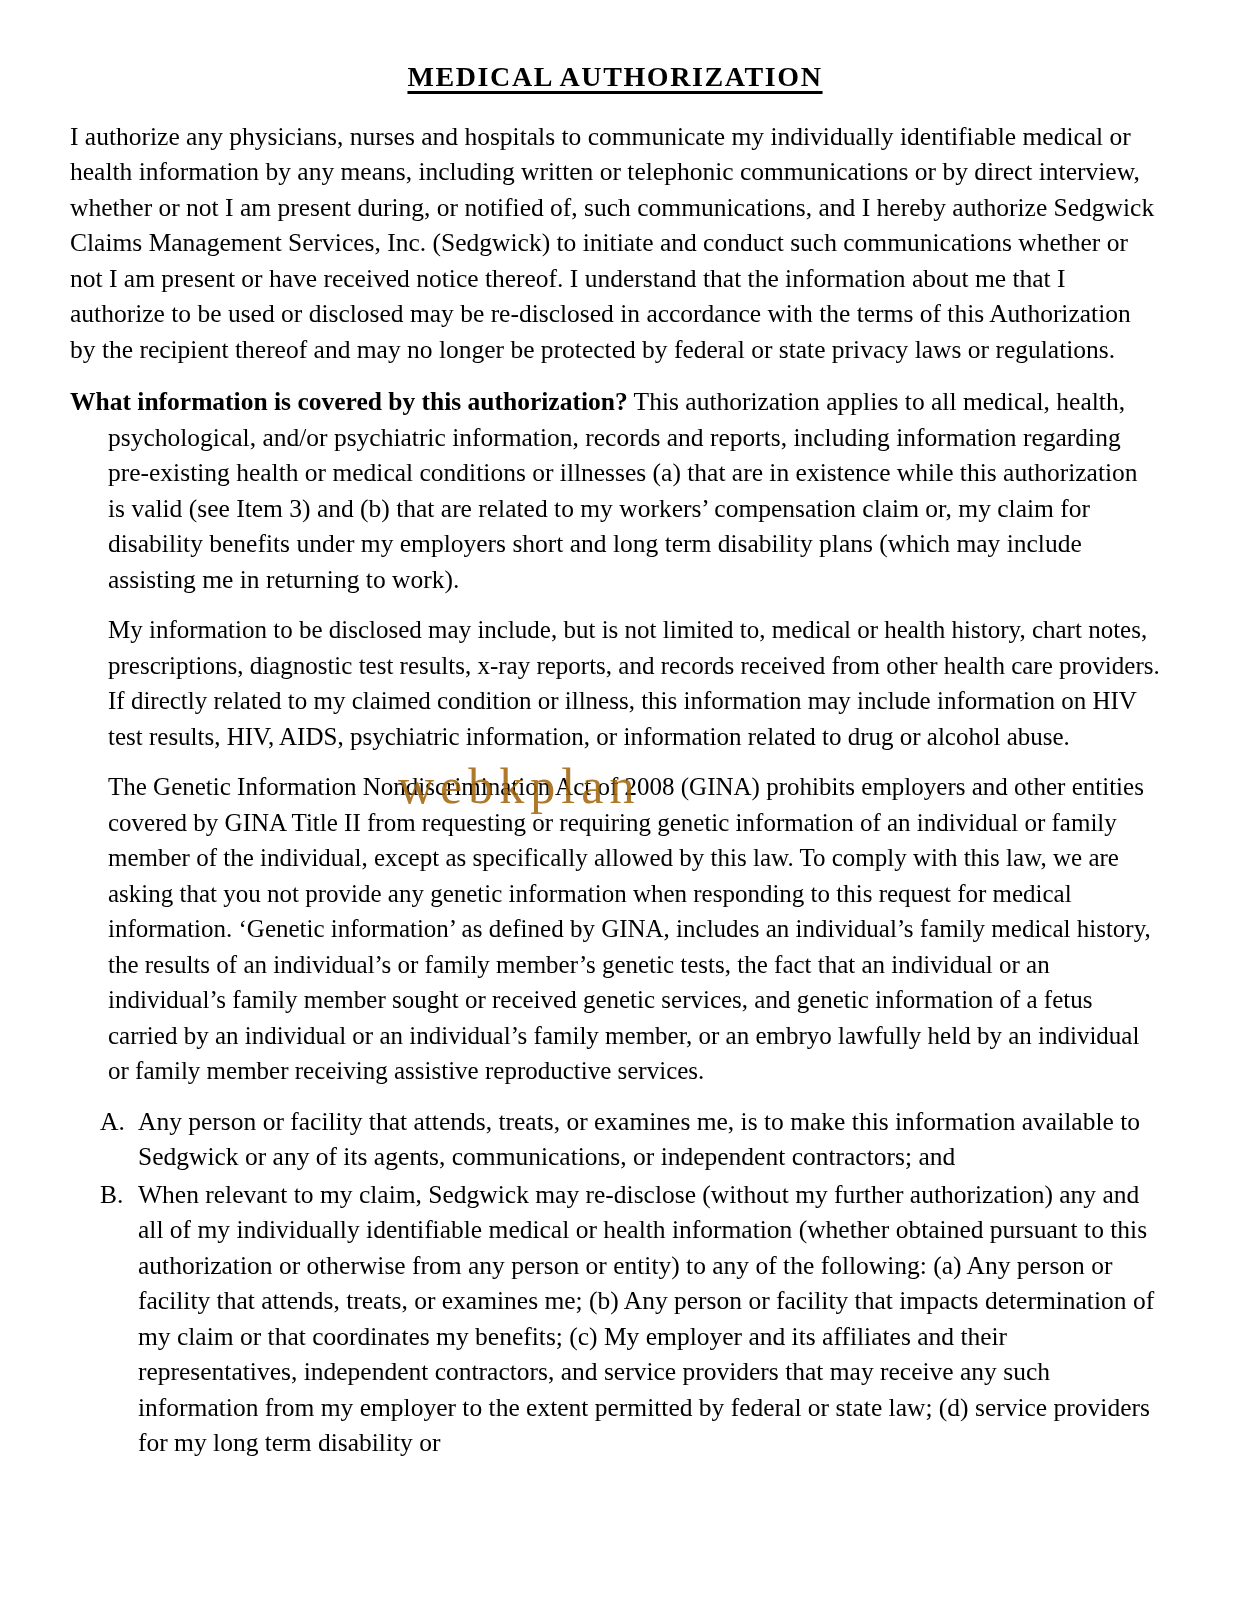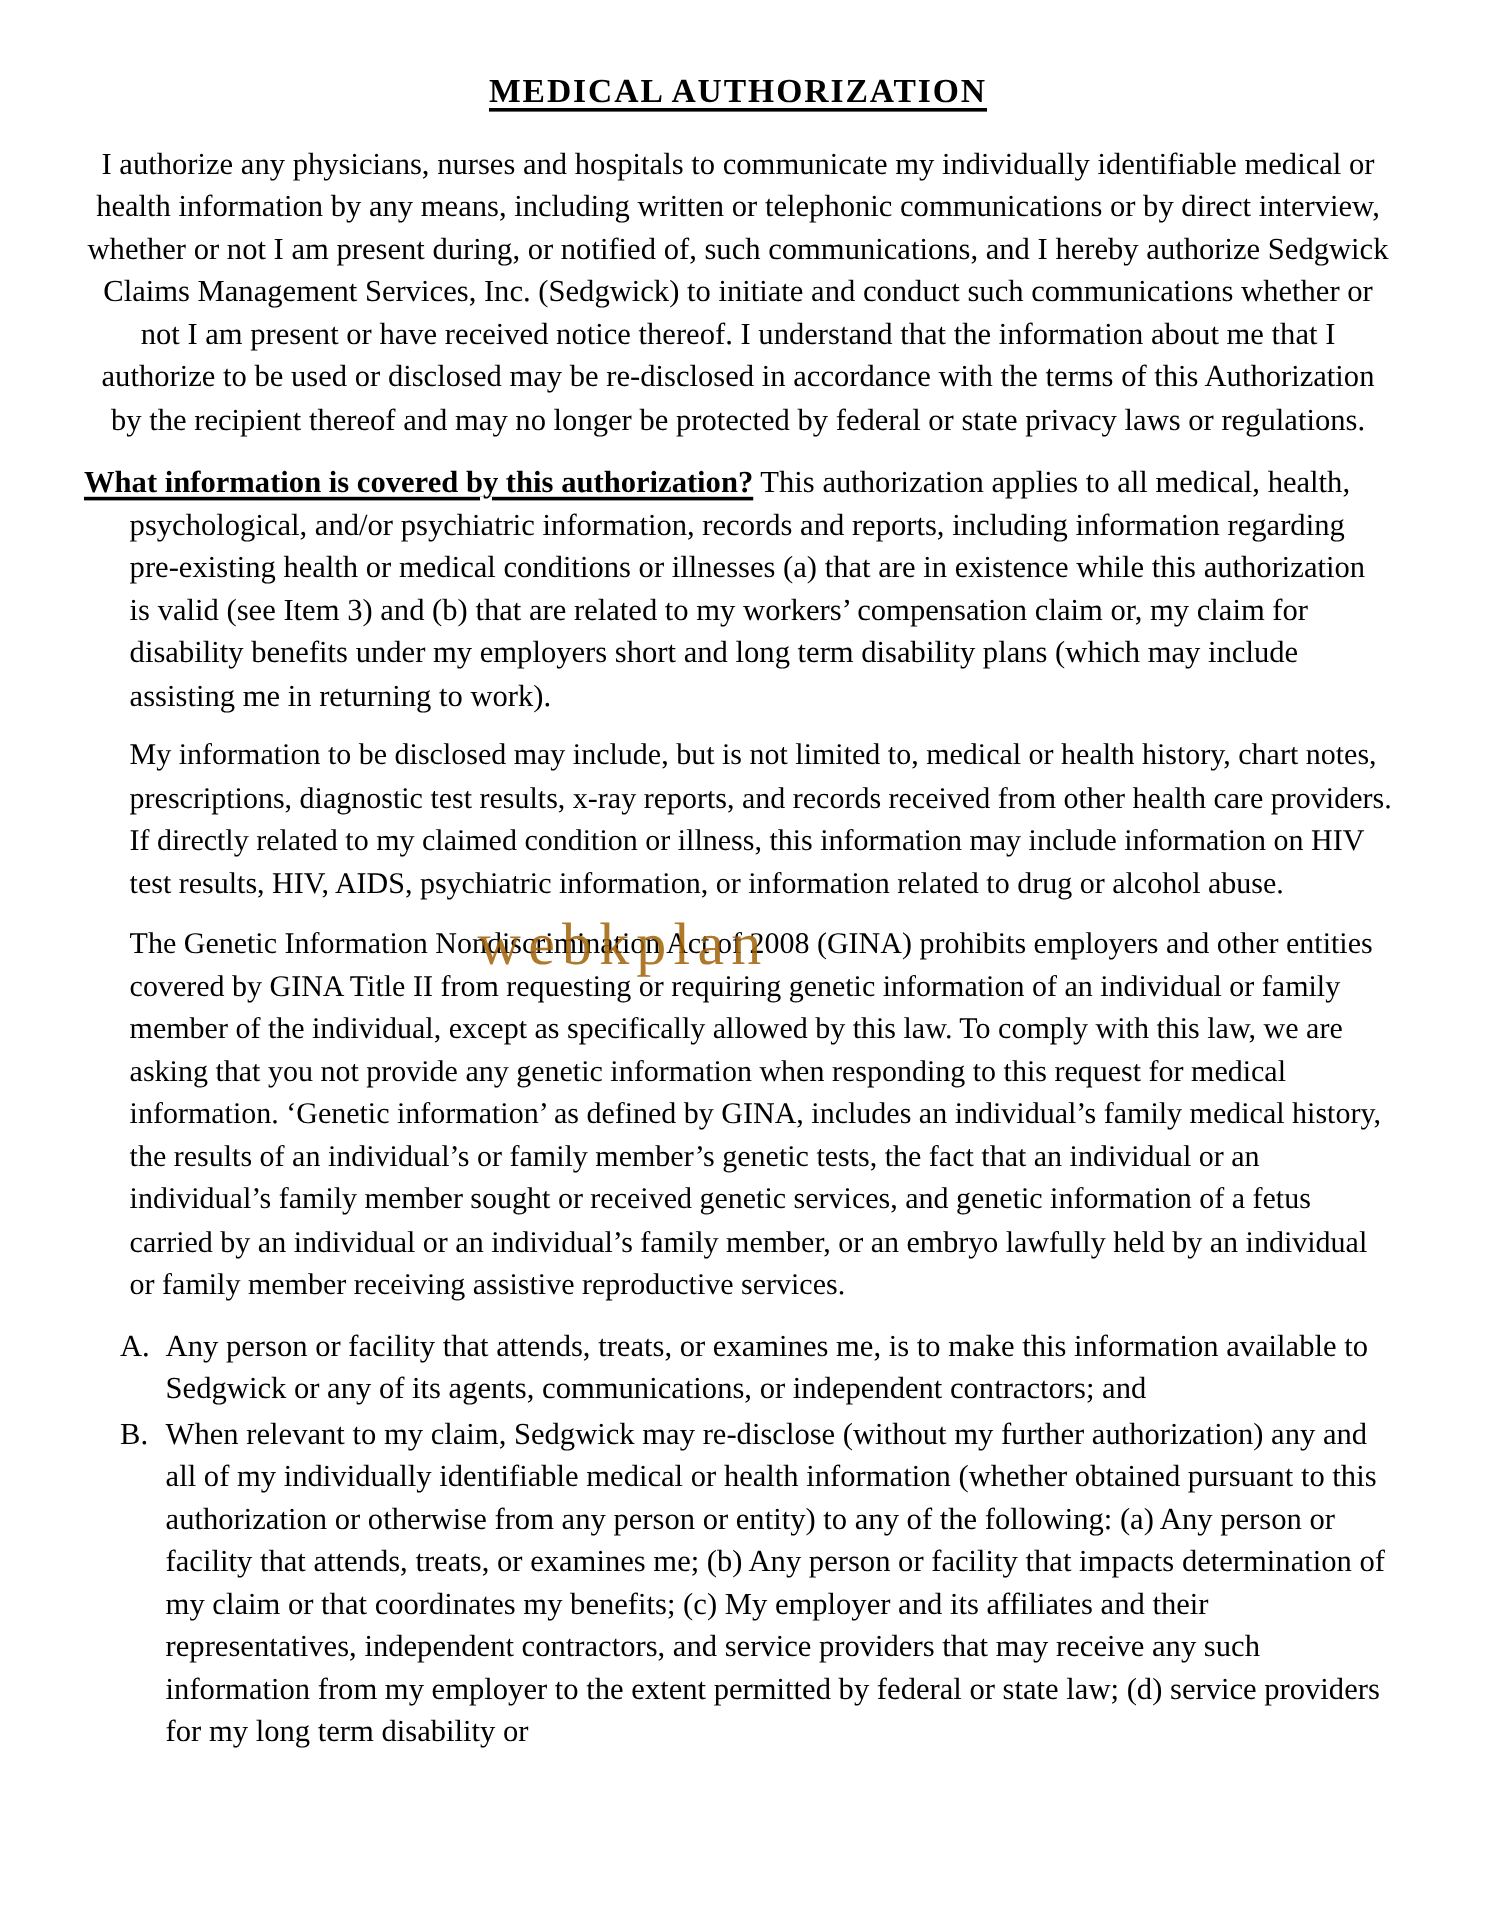--- a/index.html
+++ b/index.html
@@ -38,21 +38,21 @@
     text-decoration: underline;
     text-underline-offset: 5px;
     text-decoration-thickness: 2.5px;
   }
 
   
   .para {
     font-size: 25.5px;
     line-height: 35.5px;
     margin: 0 0 17px 0;
-    text-align: center;
+    text-align: left;
   }
   .para.flush {
     text-indent: 0;
   }
 
   
   .hang {
     font-size: 25.5px;
     line-height: 35.5px;
     margin: 0 0 15px 0;
@@ -61,21 +61,20 @@
   }
   .indented {
     font-size: 25px;
     line-height: 35.5px;
     margin: 0 0 15px 0;
     padding-left: 38px;
   }
 
   .sec-head {
     font-weight: bold;
-    text-decoration: underline;
     text-underline-offset: 4px;
     text-decoration-thickness: 2.5px;
   }
 
   .sec-head-block {
     font-size: 25.5px;
     line-height: 35.5px;
     font-weight: bold;
     text-decoration: underline;
     text-underline-offset: 4px;

